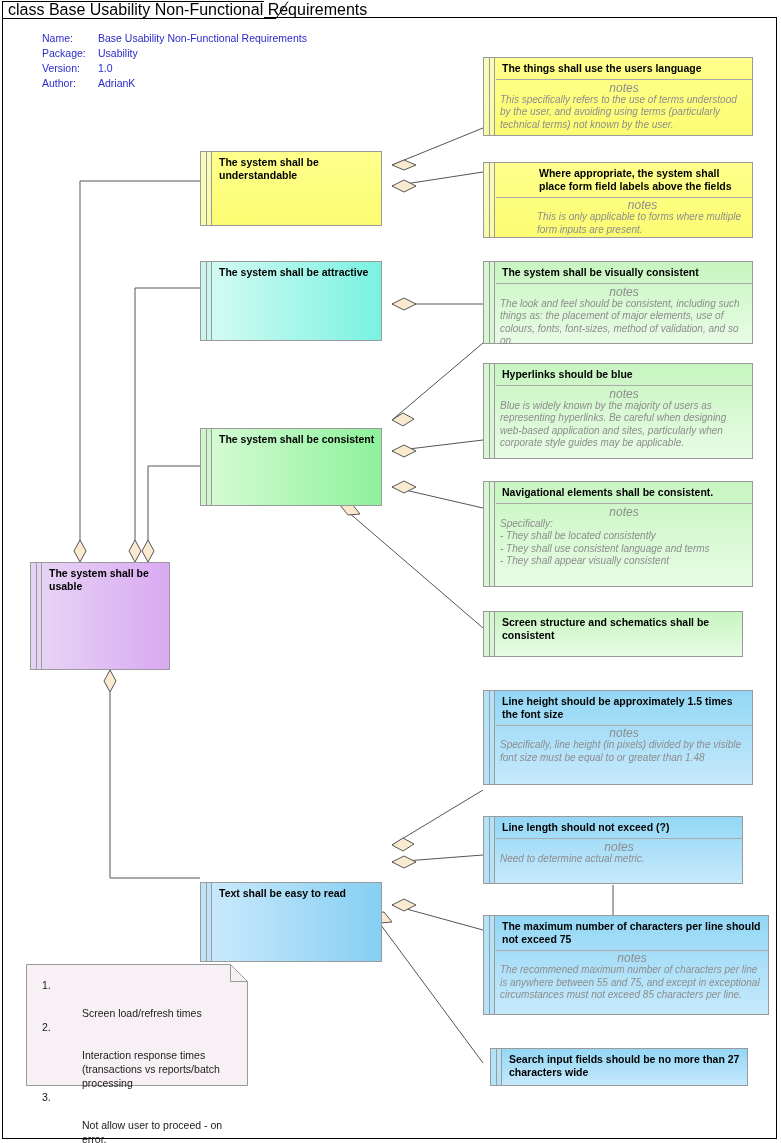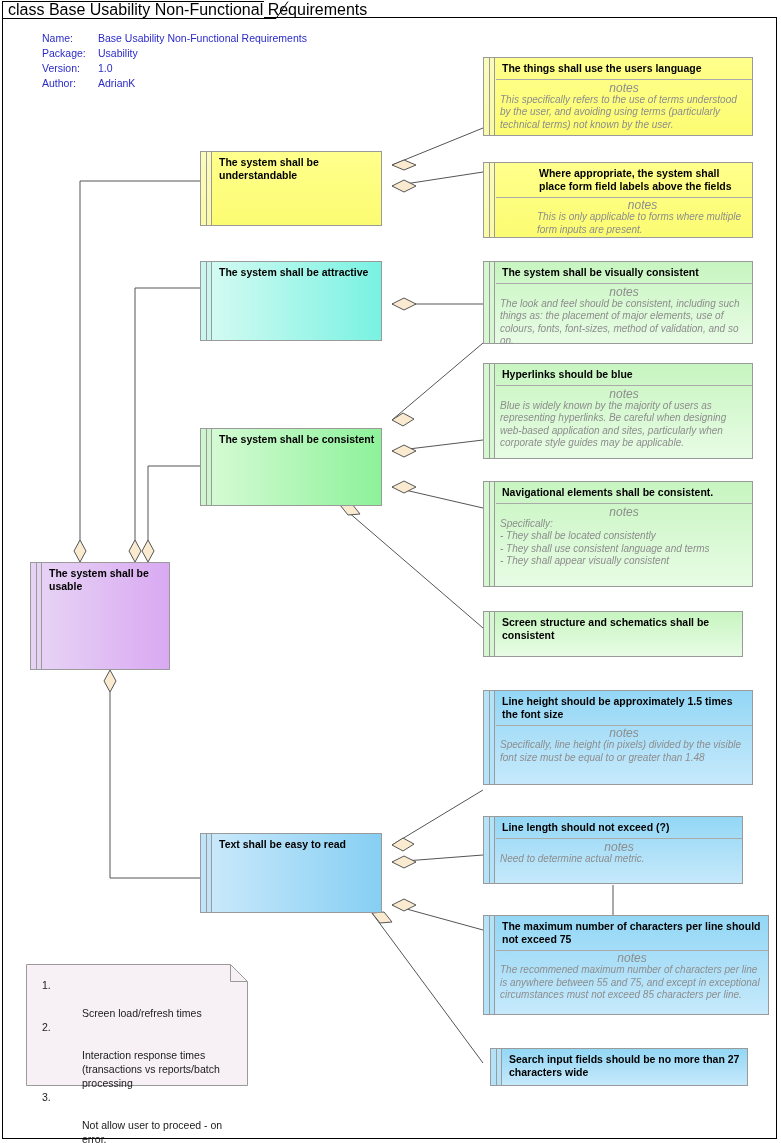--- a/index.html
+++ b/index.html
@@ -288,21 +288,21 @@
     <div class="stripe"></div>
     <div class="title">The system shall be consistent</div>
   </div>
 
   <div class="elem c-purple" style="left:30px;top:562px;width:140px;height:108px;">
     <div class="shadow"></div>
     <div class="stripe"></div>
     <div class="title">The system shall be usable</div>
   </div>
 
-  <div class="elem c-blue-f" style="left:200px;top:833px;width:182px;height:80px;">
+  <div class="elem c-blue-f" style="left:200px;top:882px;width:182px;height:80px;">
     <div class="shadow"></div>
     <div class="stripe"></div>
     <div class="title">Text shall be easy to read</div>
   </div>
 
   <div class="elem c-yellow" style="left:483px;top:57px;width:270px;height:79px;">
     <div class="shadow"></div>
     <div class="stripe"></div>
     <div class="title">The things shall use the users language</div>
     <div class="sep" style="top:21px;"></div>

